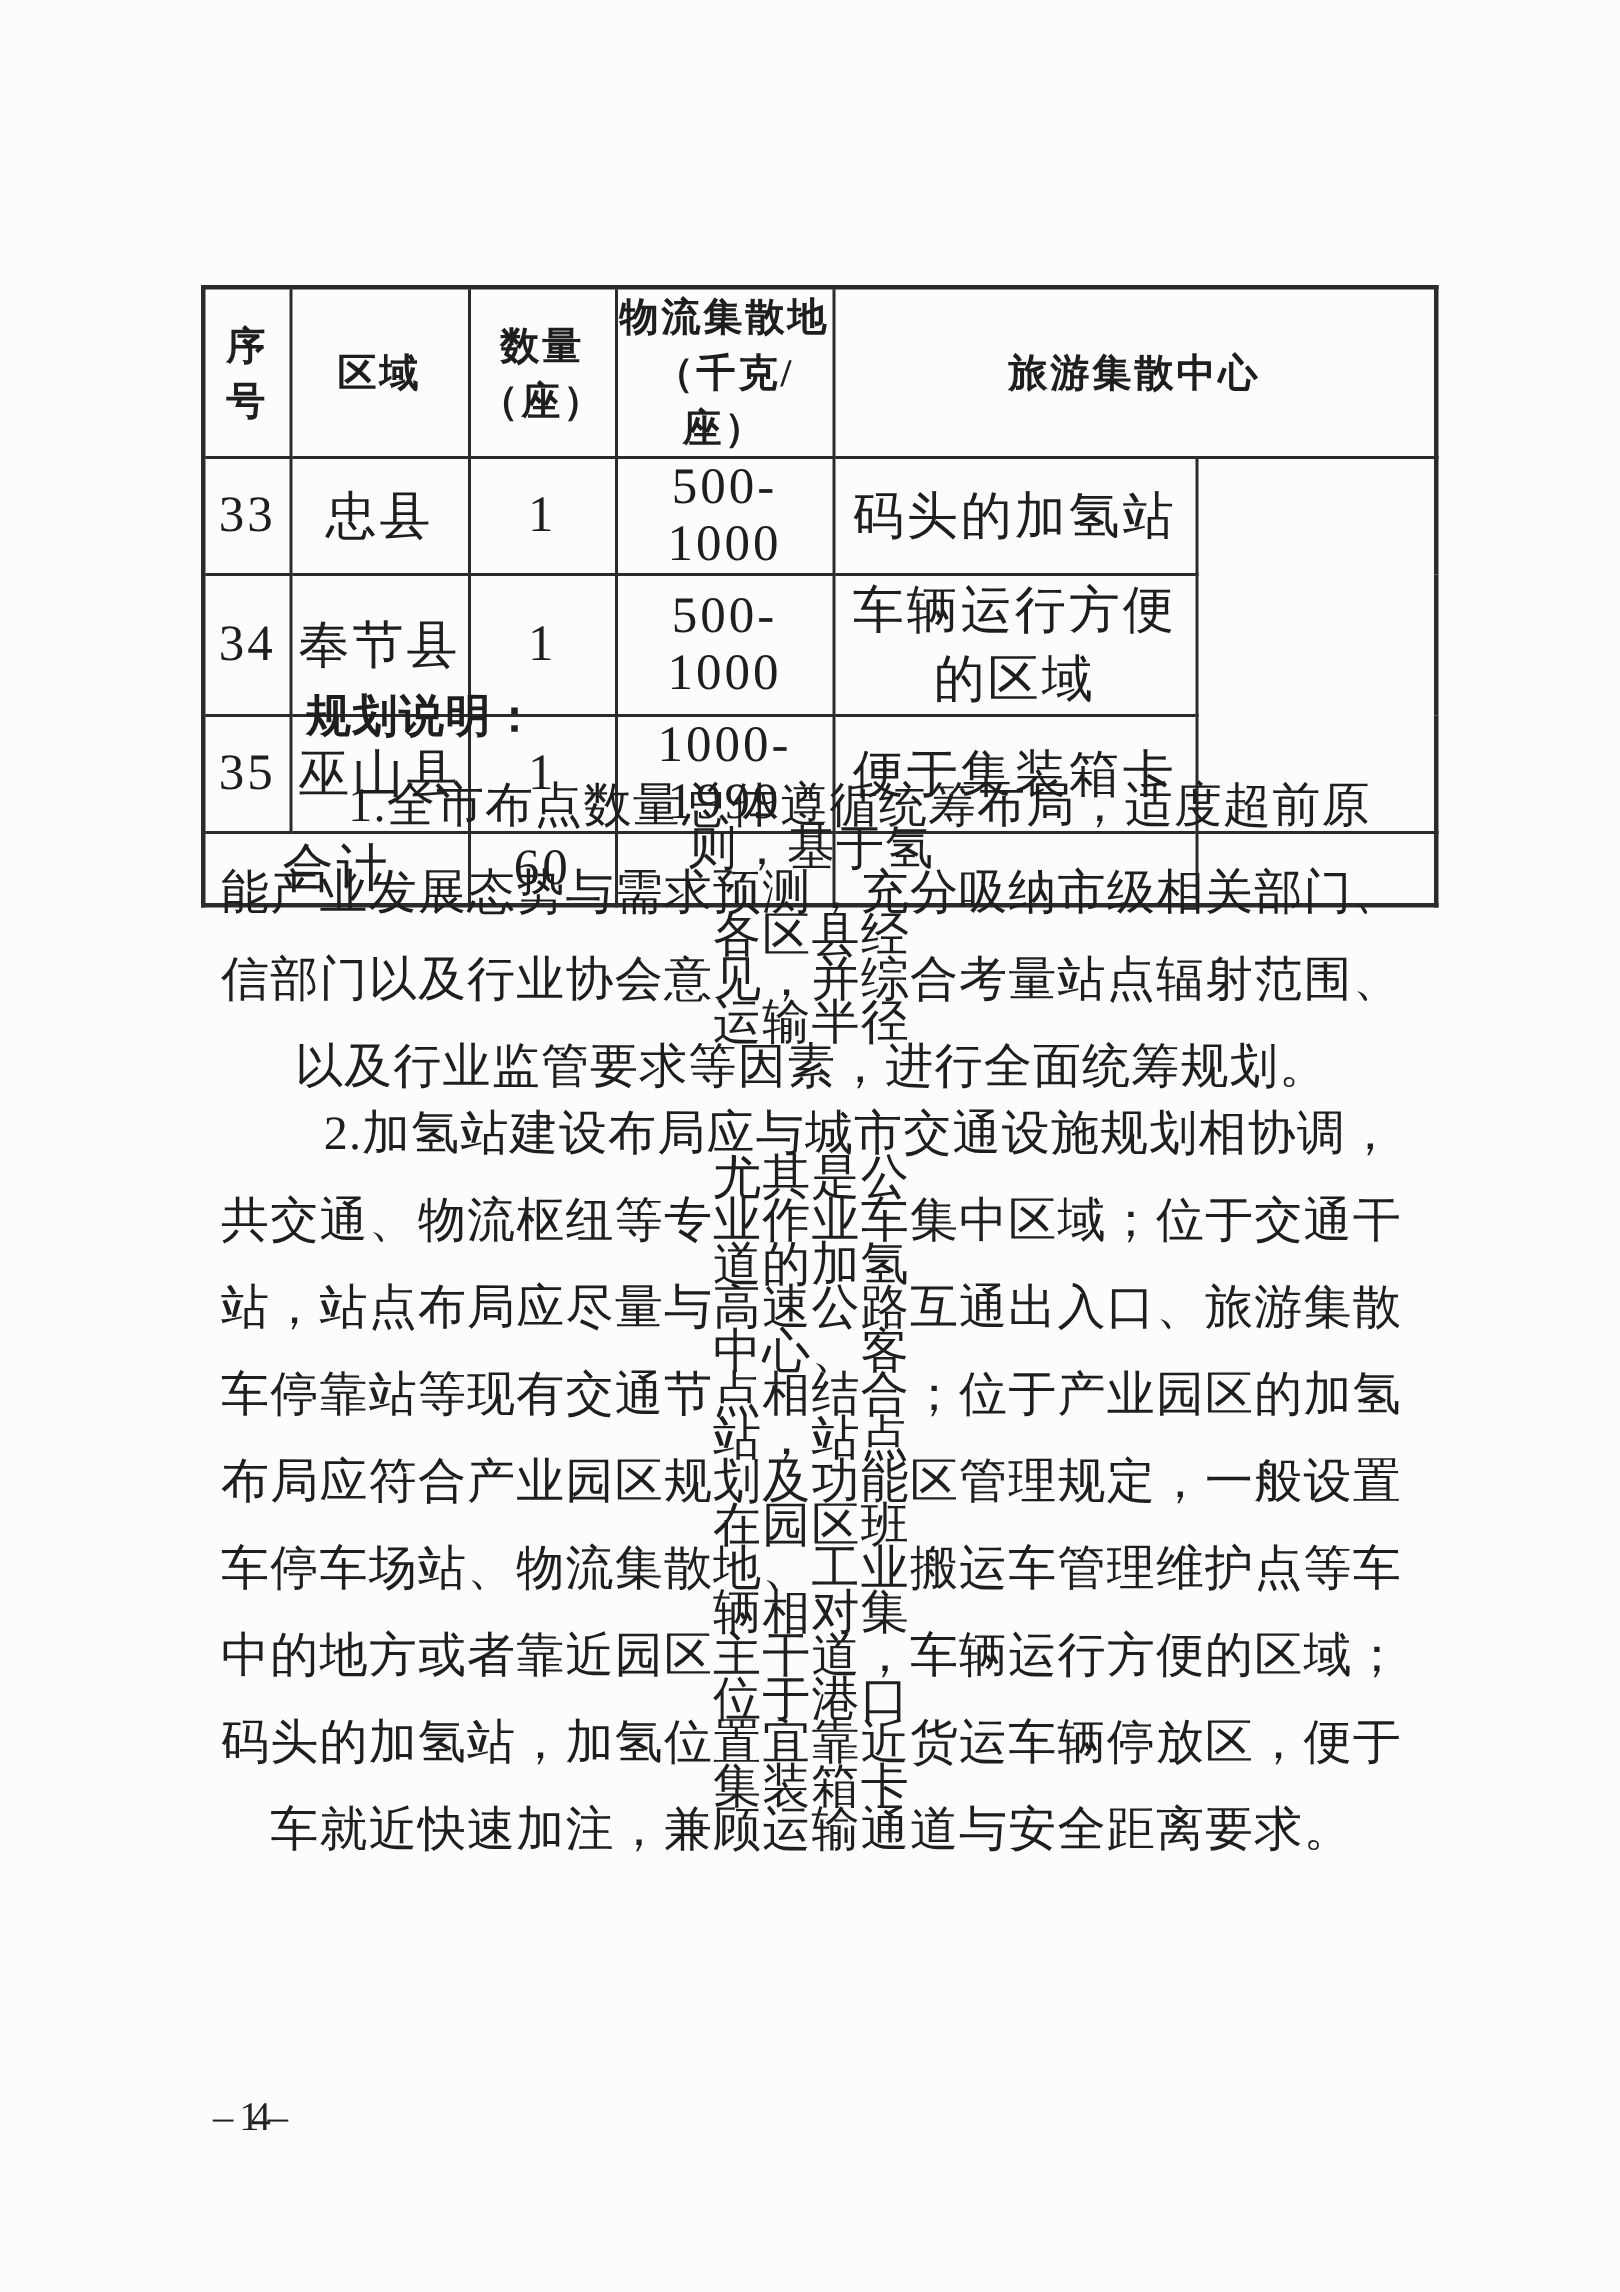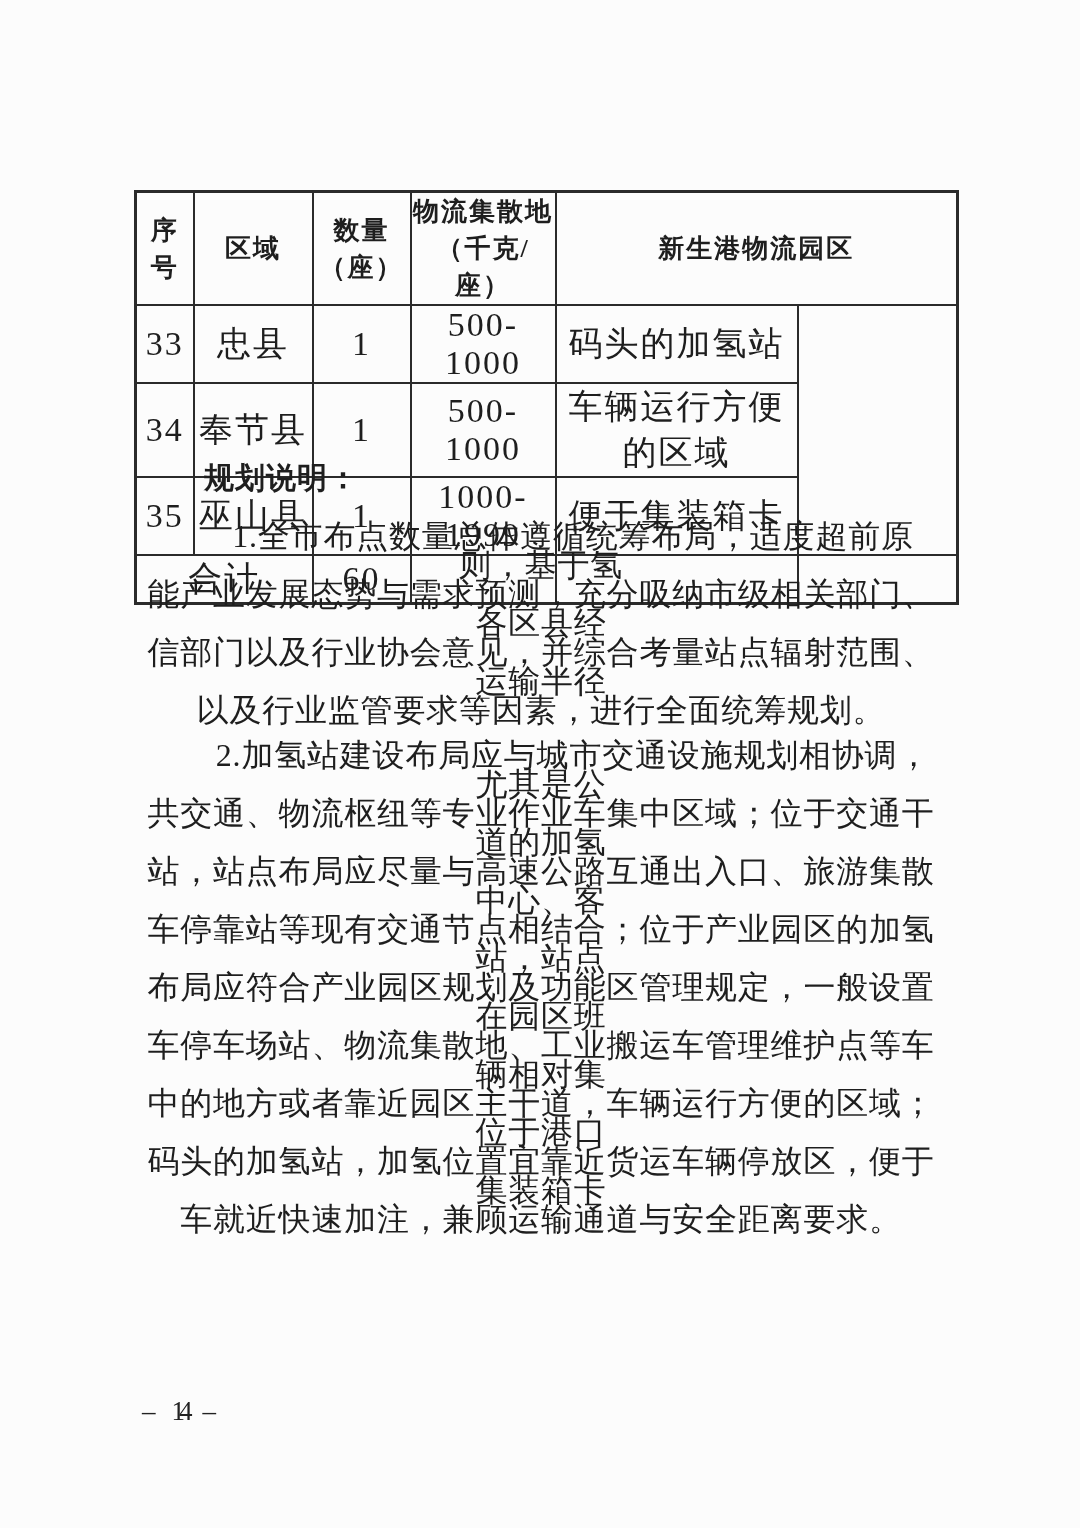--- a/index.html
+++ b/index.html
@@ -75,21 +75,21 @@
   .footer {
     position: absolute;
     left: 142px;
     top: 1396px;
     font-size: 27px;
     color: #222;
   }
   .footer .pagenum {
     display: inline-block;
     letter-spacing: -6px;   
-    margin: 0 16px;
+    margin: 0 4px;
   }
 </style>
 </head>
 <body>
 
 <div class="page">
 
   <table class="plan-table">
     <colgroup>
       <col style="width:58px">
@@ -101,21 +101,21 @@
     </colgroup>
     <tbody>
       <tr class="header-row">
         <th>序
 号</th>
         <th>区域</th>
         <th>数量
 （座）</th>
         <th>物流集散地
 （千克/座）</th>
-        <th colspan="2">新生港物流园区</th>
+        <th colspan="2">旅游集散中心</th>
       </tr>
 
       <tr class="data-row">
         <td class="num-cell">33</td>
         <td>忠县</td>
         <td class="num-cell">1</td>
         <td class="num-cell">500-1000</td>
         <td>码头的加氢站</td>
         <td rowspan="3"></td>
       </tr>

